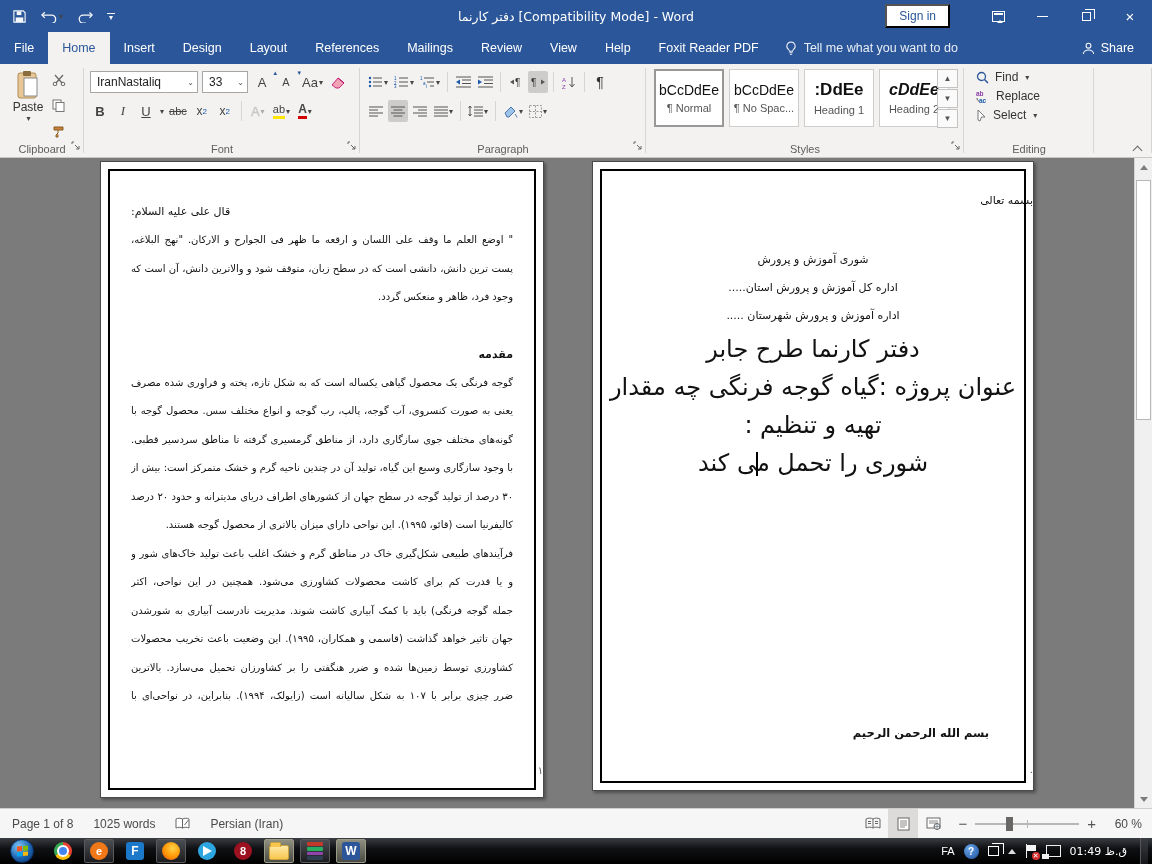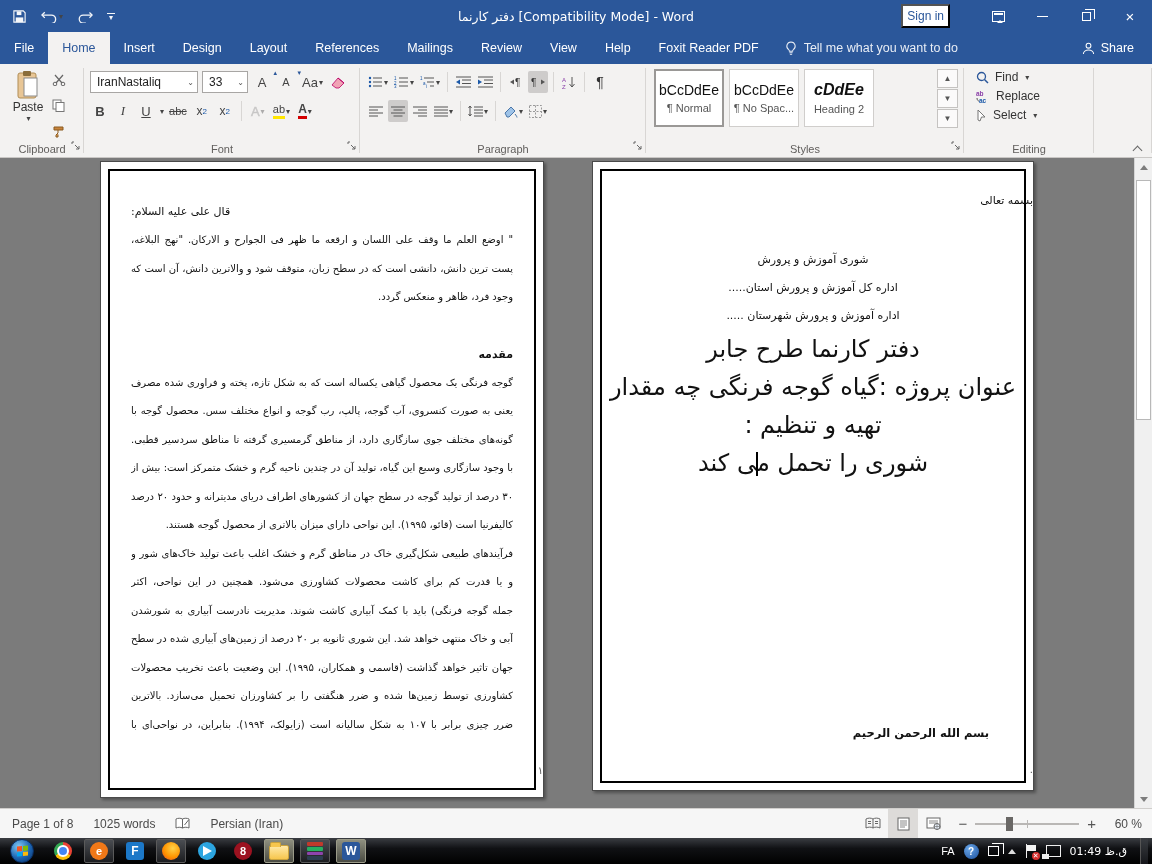--- a/index.html
+++ b/index.html
@@ -9,21 +9,21 @@
   .screen { position:relative; width:1152px; height:864px; background:#7b7b7b; }
 
   
   .titlebar { height:32px; background:#2b579a; display:flex; align-items:center; color:#fff; position:relative; }
   .qat { display:flex; align-items:center; gap:14px; padding-left:12px; width:240px; }
   .qat .qbtn { display:flex; align-items:center; color:#fff; opacity:.95; }
   .qat svg { display:block; }
   .dim { opacity:.55; }
   .title-text { position:absolute; left:0; right:0; text-align:center; font-size:12.5px; color:#fff; pointer-events:none; }
   .tb-right { margin-left:auto; display:flex; align-items:center; height:32px; }
-  .signin { background:#fff; color:#2b579a; font-size:12px; padding:3px 4px; margin-right:26px; cursor:default; }
+  .signin { background:#fff; color:#2b579a; font-size:12px; padding:3px 12px; margin-right:26px; cursor:default; }
   .winbtn { width:44px; height:32px; display:flex; align-items:center; justify-content:center; color:#fff; }
   .ribopt { width:13px; height:11px; border:1px solid #fff; position:relative; }
   .ribopt:before { content:""; position:absolute; top:1px; left:1px; right:1px; height:2px; background:#fff; }
   .ribopt:after { content:""; position:absolute; left:4px; top:5px; border:3px solid transparent; border-bottom-color:#fff; }
   .min-glyph { width:11px; height:1px; background:#fff; }
   .restore-glyph { width:9px; height:9px; border:1px solid #fff; position:relative; }
   .restore-glyph:before { content:""; position:absolute; top:-4px; left:2px; width:9px; height:9px; border:1px solid #fff; border-left:none; border-bottom:none; }
   .close-glyph { font-size:15px; line-height:1; }
 
   
@@ -447,20 +447,24 @@
       <div class="stylecards">
         <div class="scard sel">
           <span class="sprev">bCcDdEe</span>
           <span class="sname">¶ Normal</span>
         </div>
         <div class="scard">
           <span class="sprev">bCcDdEe</span>
           <span class="sname">¶ No Spac...</span>
         </div>
         <div class="scard">
+          <span class="sprev h1" style="color:#111;">:DdEe</span>
+          <span class="sname">Heading 1</span>
+        </div>
+        <div class="scard">
           <span class="sprev h2" style="color:#111;">cDdEe</span>
           <span class="sname">Heading 2</span>
         </div>
       </div>
       <div class="sscroll">
         <span class="sbtn">▲</span>
         <span class="sbtn">▼</span>
         <span class="sbtn">▼</span>
       </div>
       <span class="glabel">Styles</span>
@@ -519,21 +523,20 @@
             <div class="docline">یعنی به صورت کنسروی، آب گوجه، پالپ، رب گوجه و انواع مختلف سس. محصول گوجه با</div>
             <div class="docline">گونه‌های مختلف جوی سازگاری دارد، از مناطق گرمسیری گرفته تا مناطق سردسیر قطبی. هرچند،</div>
             <div class="docline">با وجود سازگاری وسیع این گیاه، تولید آن در چندین ناحیه گرم و خشک متمرکز است: بیش از</div>
             <div class="docline">۳۰ درصد از تولید گوجه در سطح جهان از کشورهای اطراف دریای مدیترانه و حدود ۲۰ درصد از</div>
             <div class="docline">کالیفرنیا است (قائو، ۱۹۹۵). این نواحی دارای میزان بالاتری از محصول گوجه هستند.</div>
           </div>
         <div>
             <div class="docline">فرآیندهای طبیعی شکل‌گیری خاک در مناطق گرم و خشک اغلب باعث تولید خاک‌های شور و گچی</div>
             <div class="docline">و یا قدرت کم برای کاشت محصولات کشاورزی می‌شود. همچنین در این نواحی، اکثر محصولات (از</div>
             <div class="docline">جمله گوجه فرنگی) باید با کمک آبیاری کاشت شوند. مدیریت نادرست آبیاری به شورشدن منابع</div>
-            <div class="docline">آبی و خاک منتهی خواهد شد. این شوری ثانویه بر ۲۰ درصد از زمین‌های آبیاری شده در سطح</div>
             <div class="docline">جهان تاثیر خواهد گذاشت (قاسمی و همکاران، ۱۹۹۵). این وضعیت باعث تخریب محصولات</div>
             <div class="docline">کشاورزی توسط زمین‌ها شده و ضرر هنگفتی را بر کشاورزان تحمیل می‌سازد. بالاترین میزان این</div>
             <div class="docline">ضرر چیزی برابر با ۱۰۷ به شکل سالیانه است (زایولک، ۱۹۹۴). بنابراین، در نواحی‌ای با شرایط جوی</div>
           </div>
       </div>
       <div class="doc fa center" style="top:603px; left:0; right:0; font-size:10px; color:#555;">۱</div>
     </div>
 
     <div class="page page-right">
       <div class="pframe"></div>

